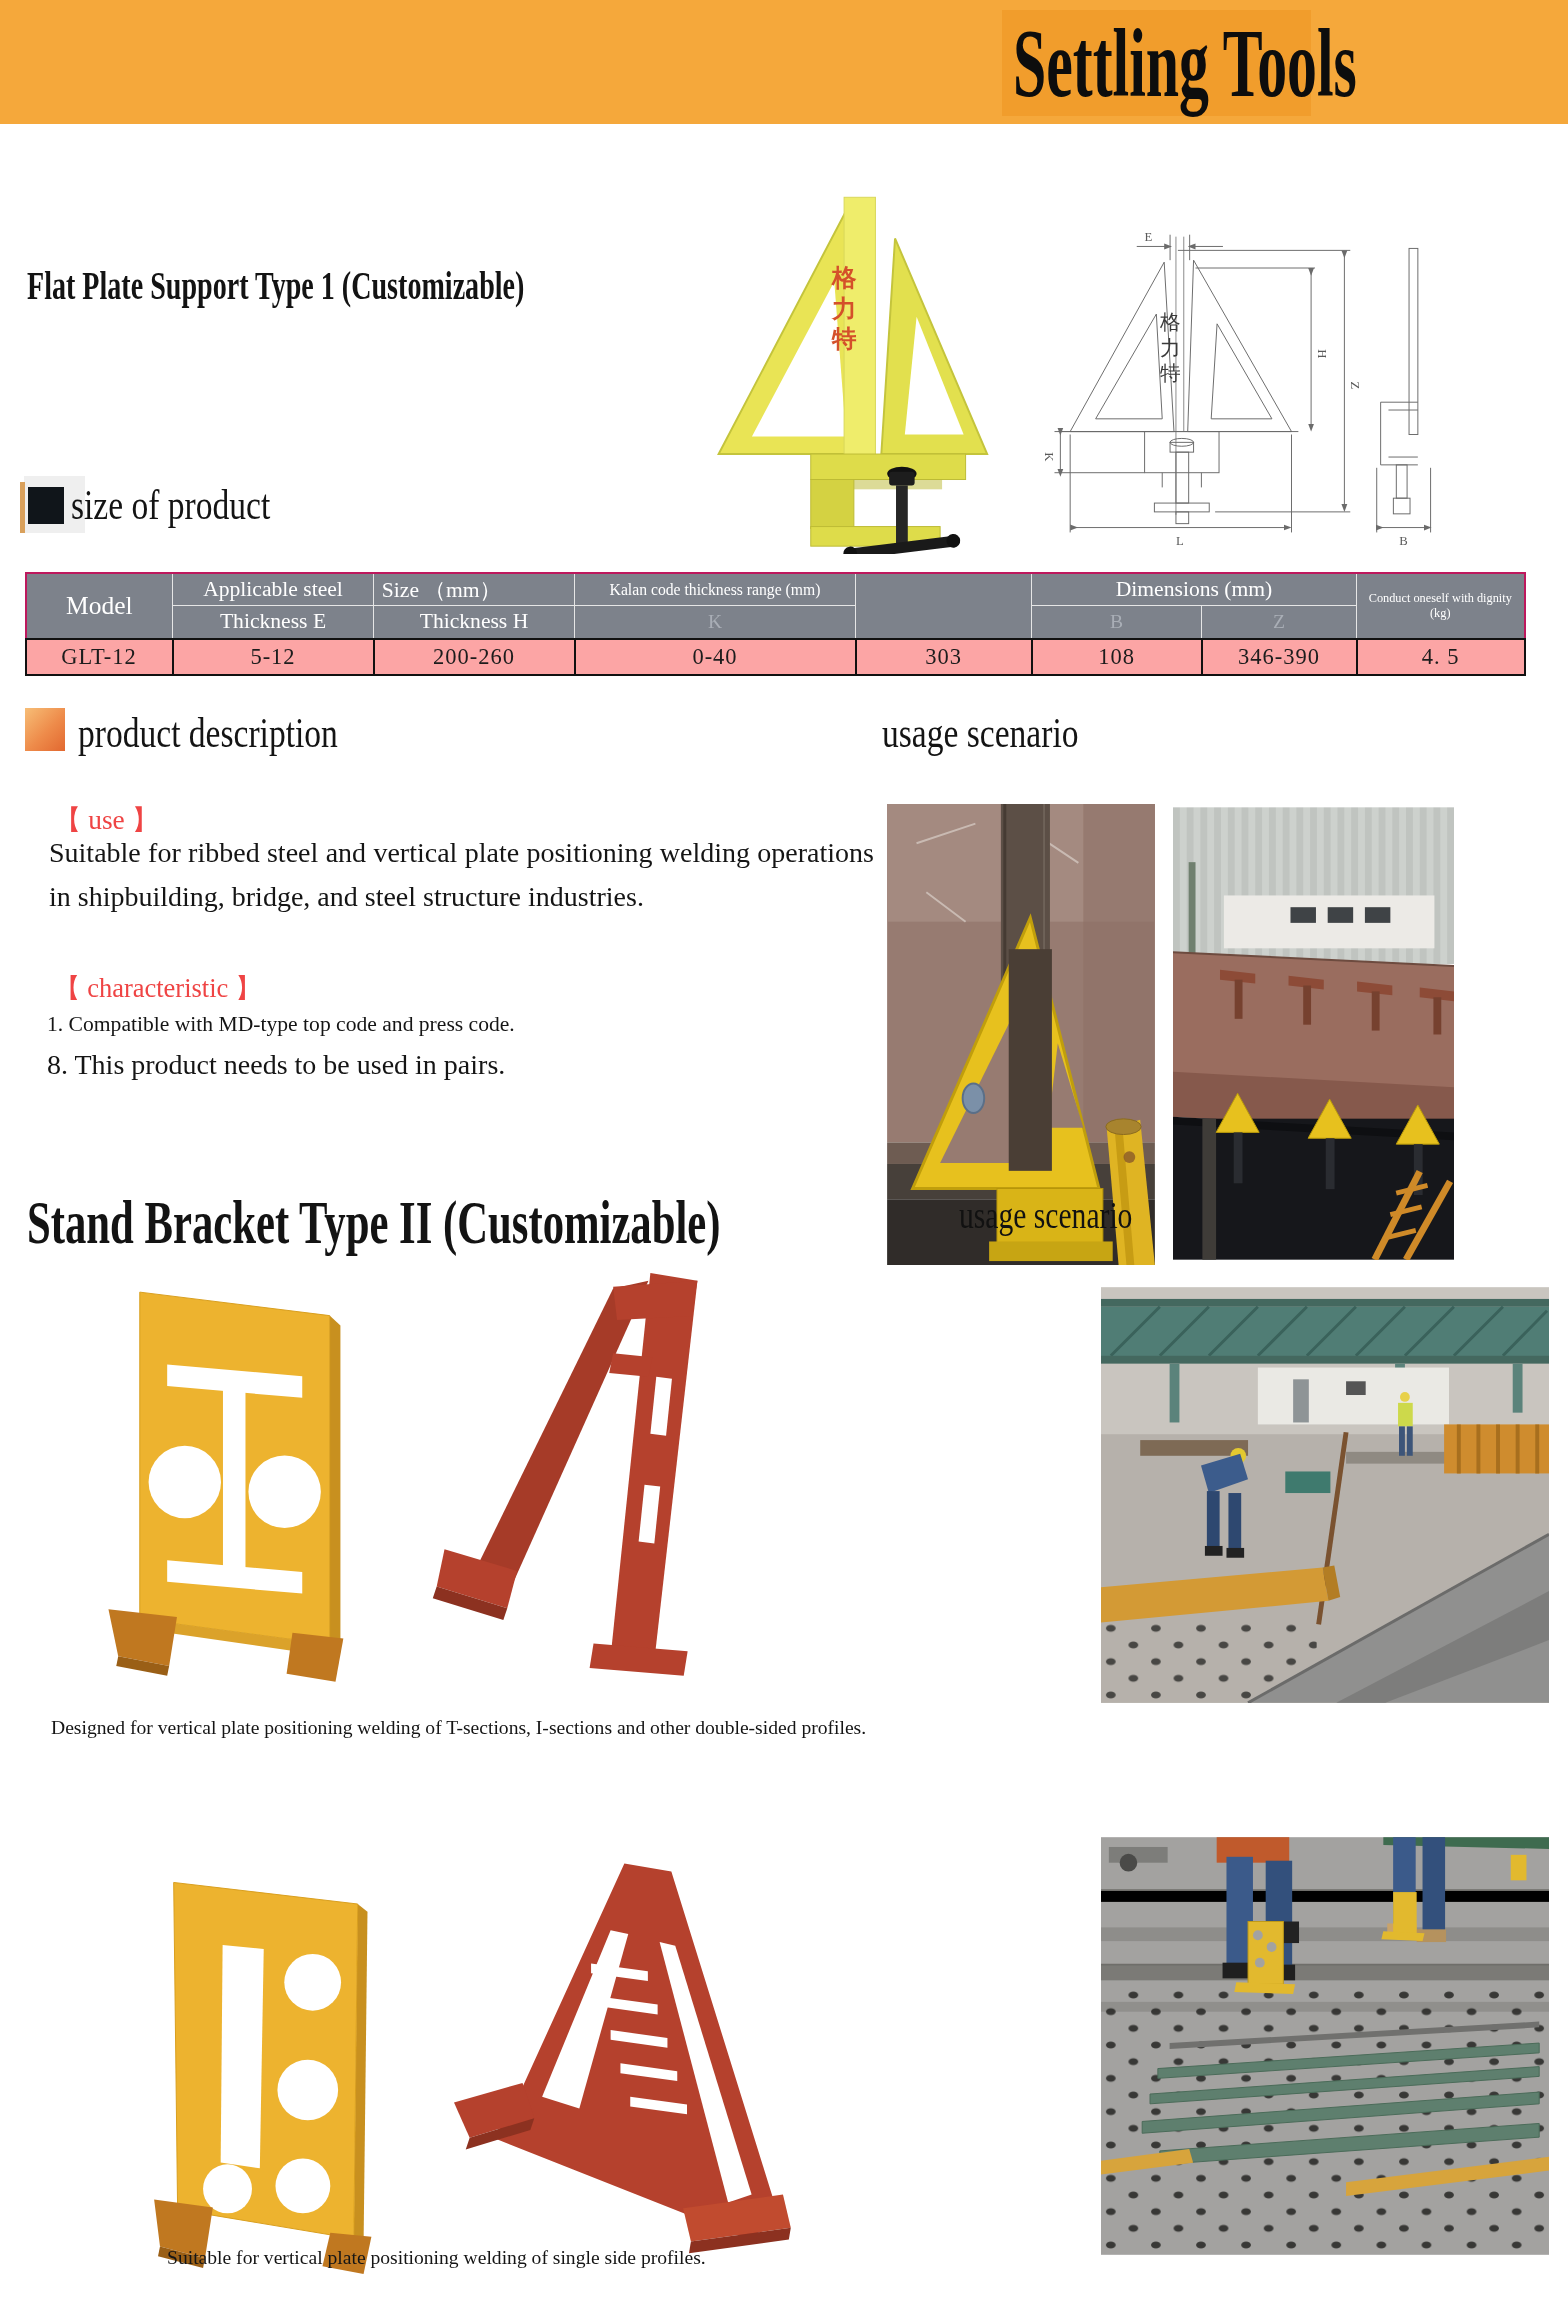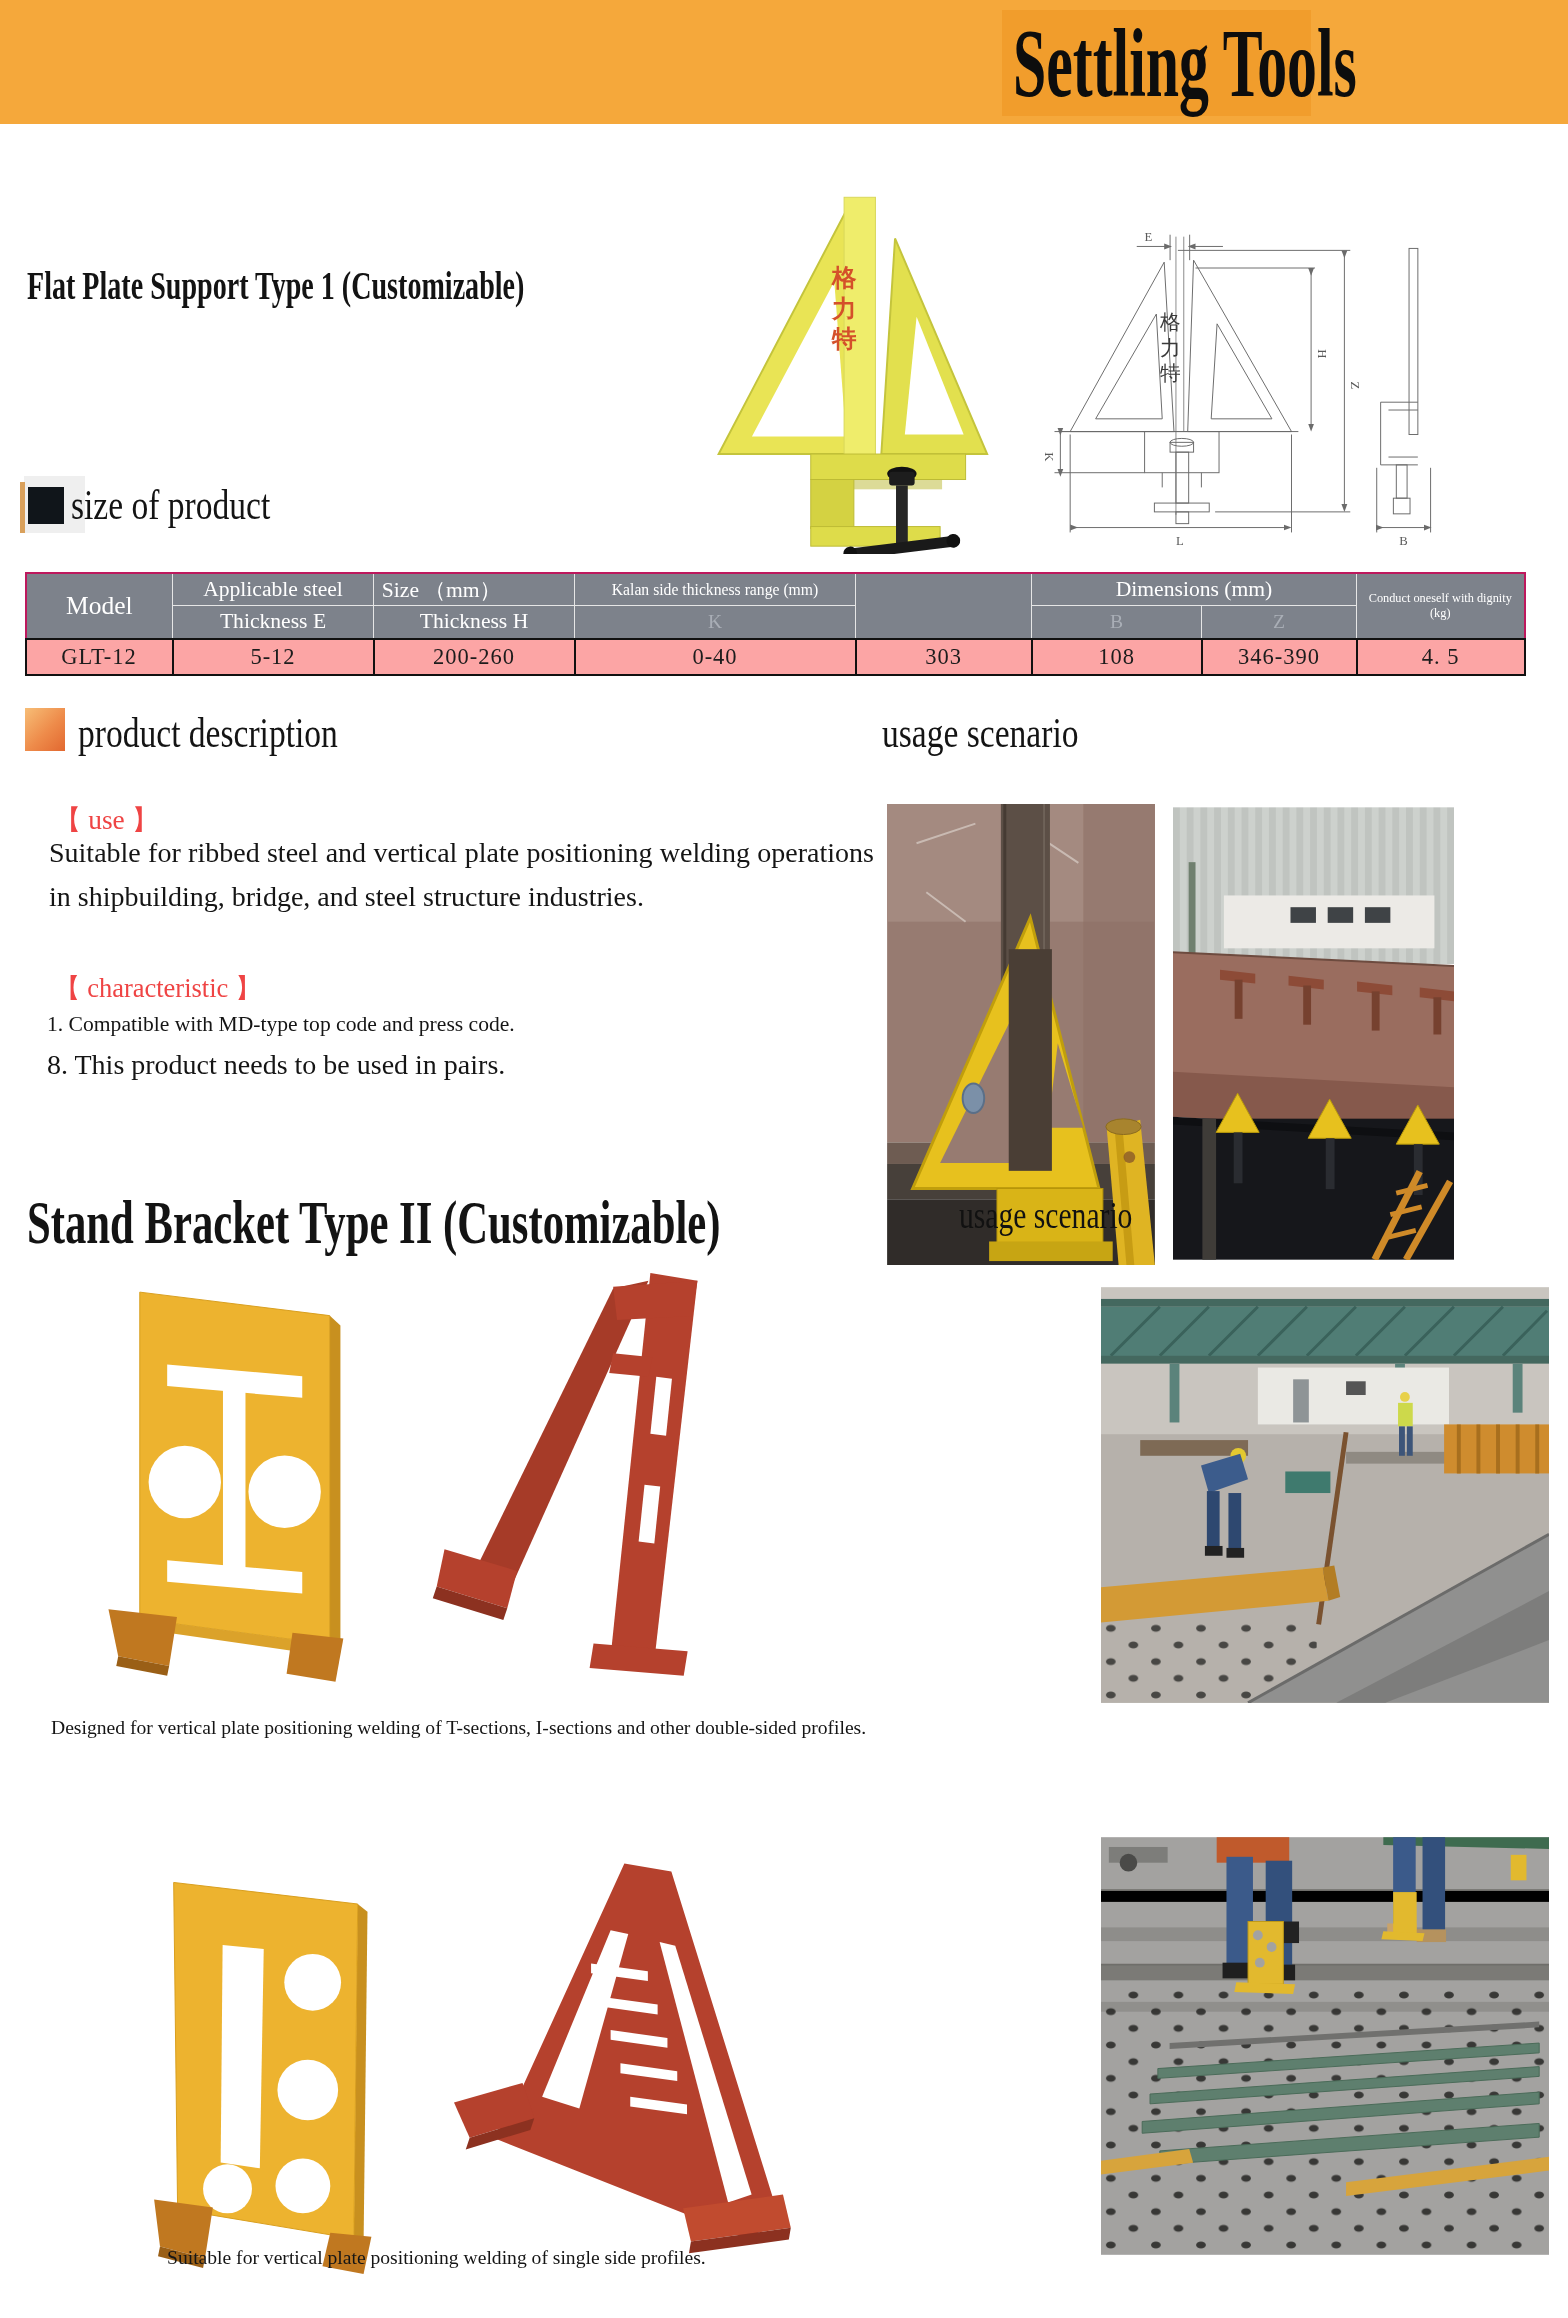--- a/index.html
+++ b/index.html
@@ -153,21 +153,21 @@
       <col style="width:176px">
         <col style="width:170px">
         <col style="width:155px">
         <col style="width:168px">
     </colgroup>
     <tbody>
         <tr class="hrow1">
       <td class="hd fs-model" rowspan="2">Model</td>
       <td class="hd fs-grp">Applicable steel</td>
       <td class="hd fs-grp" style="text-align:left;padding-left:7.8px">Size （mm）</td>
-      <td class="hd fs-kalan">Kalan side thickness range (mm)</td>
+      <td class="hd fs-kalan">Kalan code thickness range (mm)</td>
       <td class="hd" rowspan="2"></td>
       <td class="hd fs-grp" colspan="2">Dimensions (mm)</td>
       <td class="hd fs-conduct" rowspan="2">
         <span>Conduct oneself with dignity</span><br>
         <span>(kg)</span>
       </td>
     </tr>
     <tr class="hrow2">
       <td class="hd fs-grp">Thickness E</td>
       <td class="hd fs-grp">Thickness H</td>

